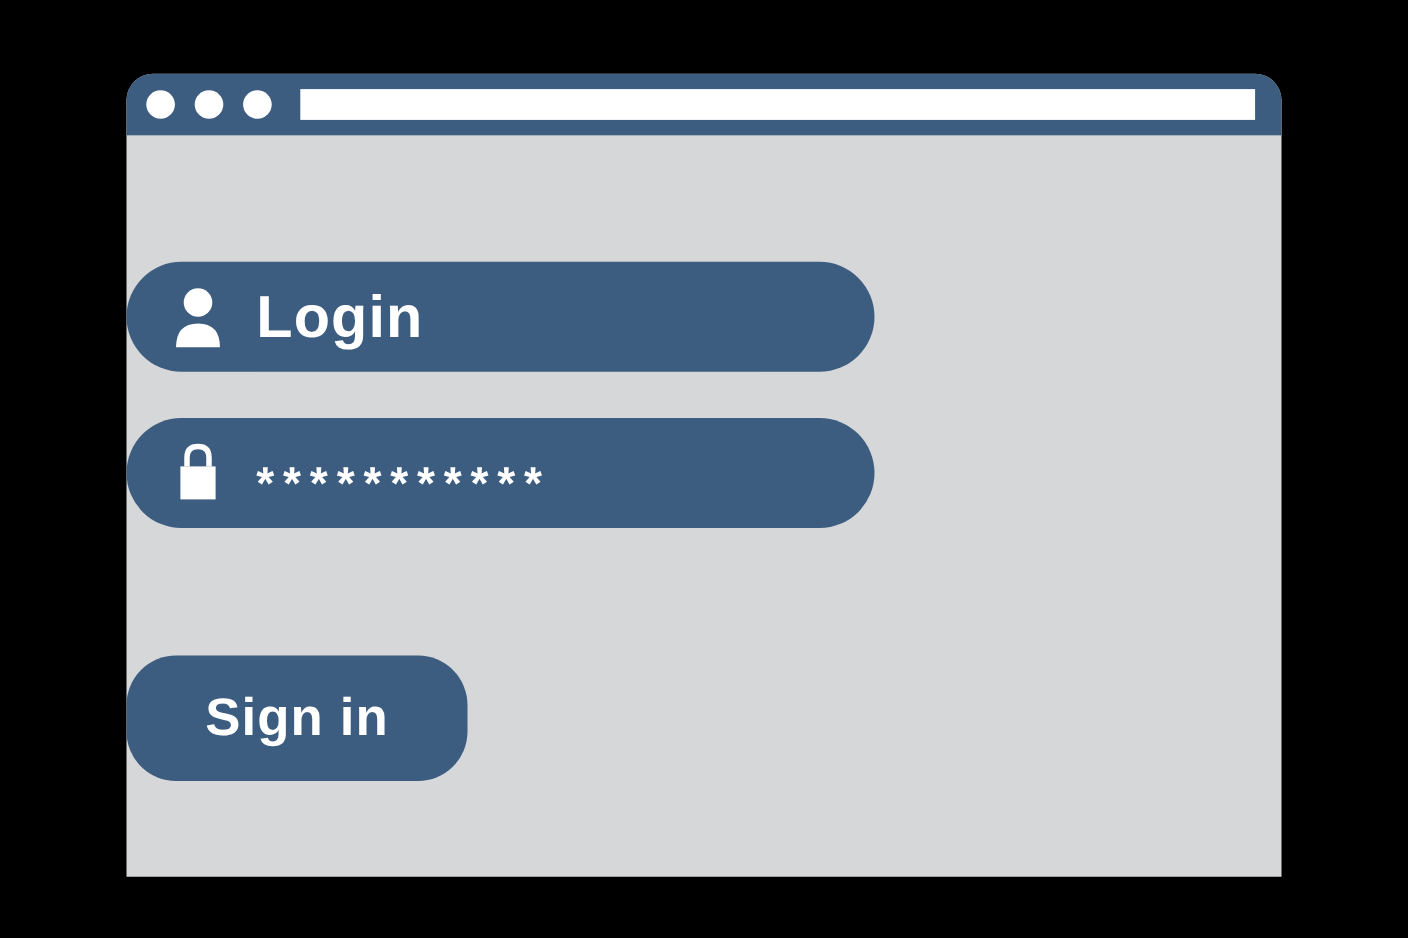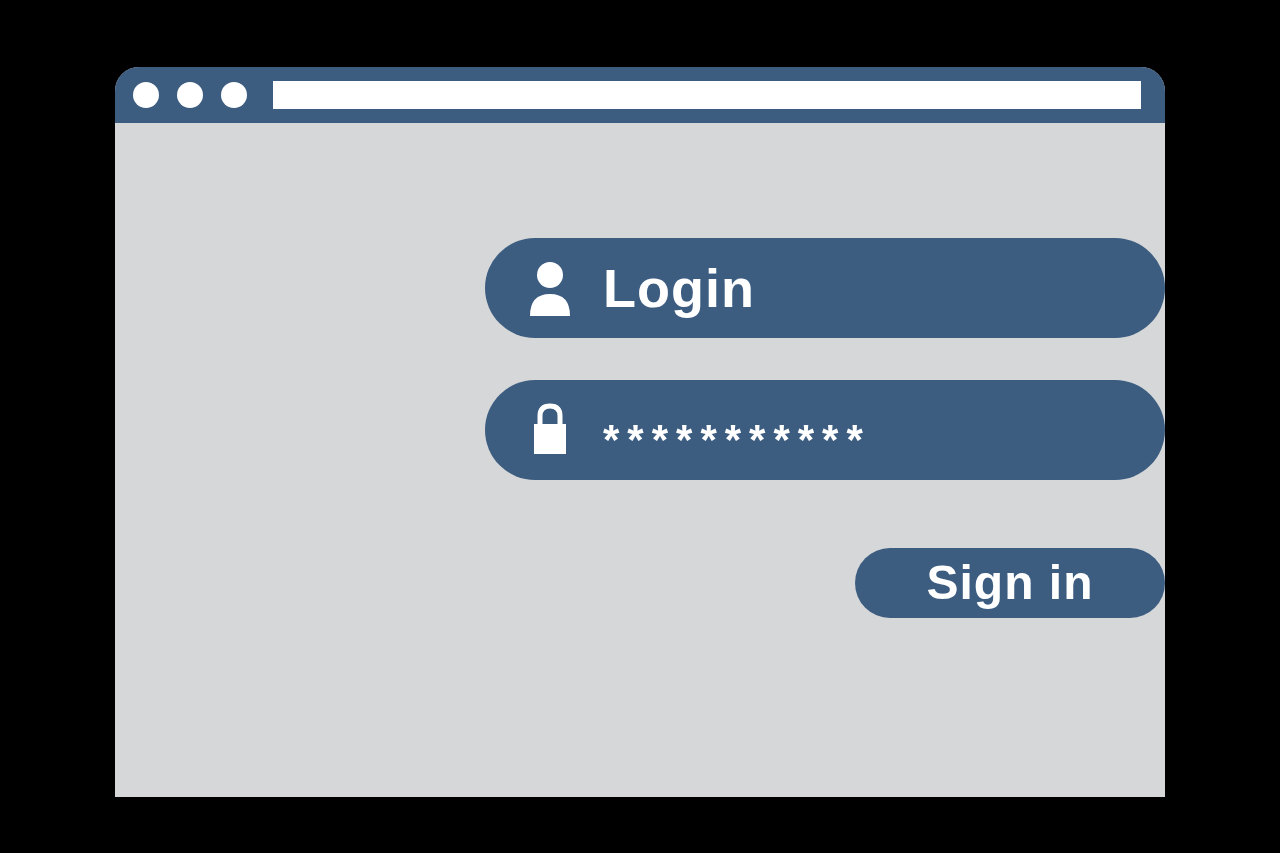--- a/index.html
+++ b/index.html
@@ -47,21 +47,21 @@
       flex: 1;
       height: 28px;
       background: #ffffff;
       margin-left: 8px;
       margin-right: 6px;
     }
     .content {
       padding-top: 115px;
       display: flex;
       flex-direction: column;
-      align-items: flex-end;
+      align-items: flex-start;
     }
     .field {
       width: 680px;
       height: 100px;
       background: #3c5c80;
       border-radius: 50px;
       display: flex;
       align-items: center;
       padding-left: 36px;
       margin-bottom: 42px;
@@ -83,29 +83,29 @@
     .password-mask {
       font-size: 42px;
       font-weight: bold;
       color: #ffffff;
       letter-spacing: 8px;
       position: relative;
       top: 10px;
     }
     .sign-in-btn {
       width: 310px;
-      height: 70px;
+      height: 114px;
       background: #3c5c80;
       border: none;
       border-radius: 45px;
       color: #ffffff;
       font-size: 48px;
       font-weight: bold;
       cursor: pointer;
-      margin-top: 26px;
+      margin-top: 74px;
       letter-spacing: 1px;
     }
   </style>
 </head>
 <body>
 
 <div class="browser-window">
   <div class="title-bar">
     <div class="traffic-lights">
       <div class="traffic-dot"></div>

